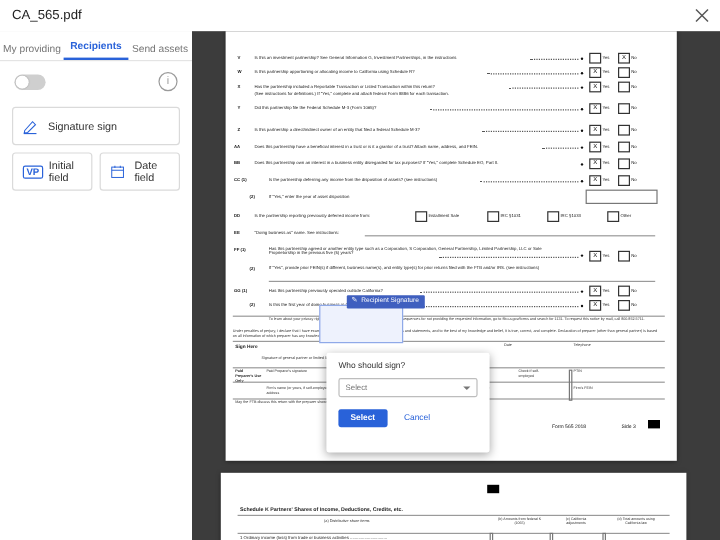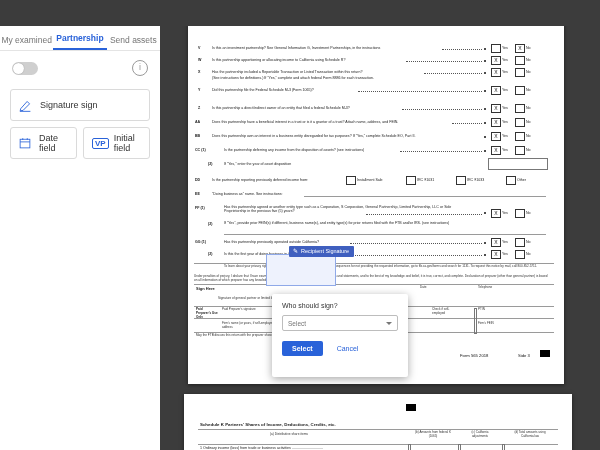--- a/index.html
+++ b/index.html
@@ -139,58 +139,67 @@
     padding:4px 6px;cursor:pointer;
   }
 
   .foot-right{position:absolute;font-size:4.2px;color:#111;}
 </style>
 </head>
 <body>
 
 <div class="app">
 
+  <div class="topbar">
+    <span class="filename">CA_565.pdf</span>
+    <div class="close-x">
+      <svg width="14" height="14" viewBox="0 0 14 14">
+          <line x1="2" y1="2" x2="12" y2="12" stroke="#555" stroke-width="1.2"></line>
+          <line x1="12" y1="2" x2="2" y2="12" stroke="#555" stroke-width="1.2"></line>
+        </svg>
+    </div>
+  </div>
 
   <div class="leftpanel">
     <div class="tabs">
-      <div class="tab">My examined</div>
-      <div class="tab active">Partnership</div>
+      <div class="tab">My providing</div>
+      <div class="tab active">Recipients</div>
       <div class="tab">Send assets</div>
     </div>
 
     <div class="toggle-row">
       <div class="toggle"></div>
       <div class="info-icon">i</div>
     </div>
 
     <div class="field-card">
       <span class="glyph">
         <svg width="13" height="13" viewBox="0 0 16 16">
           <path d="M2 12 L10 3 L13 6 L5 14 L1.5 14.5 Z" fill="none" stroke="#2962d9" stroke-width="1.1"></path>
           <line x1="1" y1="15.2" x2="14" y2="15.2" stroke="#2962d9" stroke-width="1.1"></line>
         </svg>
       </span>
       <span class="lbl">Signature sign</span>
     </div>
 
     <div class="field-row">
+      <div class="field-card">
+        <span class="vp-badge">VP</span>
+        <span class="lbl">Initial field</span>
+      </div>
       <div class="field-card">
         <span class="glyph">
           <svg width="12" height="12" viewBox="0 0 16 16">
             <rect x="1.5" y="3" width="13" height="11.5" fill="none" stroke="#2962d9" stroke-width="1.1"></rect>
             <line x1="1.5" y1="6.5" x2="14.5" y2="6.5" stroke="#2962d9" stroke-width="1.1"></line>
             <line x1="5" y1="1.5" x2="5" y2="4" stroke="#2962d9" stroke-width="1.1"></line>
             <line x1="11" y1="1.5" x2="11" y2="4" stroke="#2962d9" stroke-width="1.1"></line>
           </svg>
         </span>
         <span class="lbl">Date field</span>
-      </div>
-      <div class="field-card">
-        <span class="vp-badge">VP</span>
-        <span class="lbl">Initial field</span>
       </div>
     </div>
   </div>
 
   <div class="docarea">
 
     <div class="page page1">
       <div class="form-lines">
 
         <div class="ln code" style="left:10px;top:24px;">V</div>

